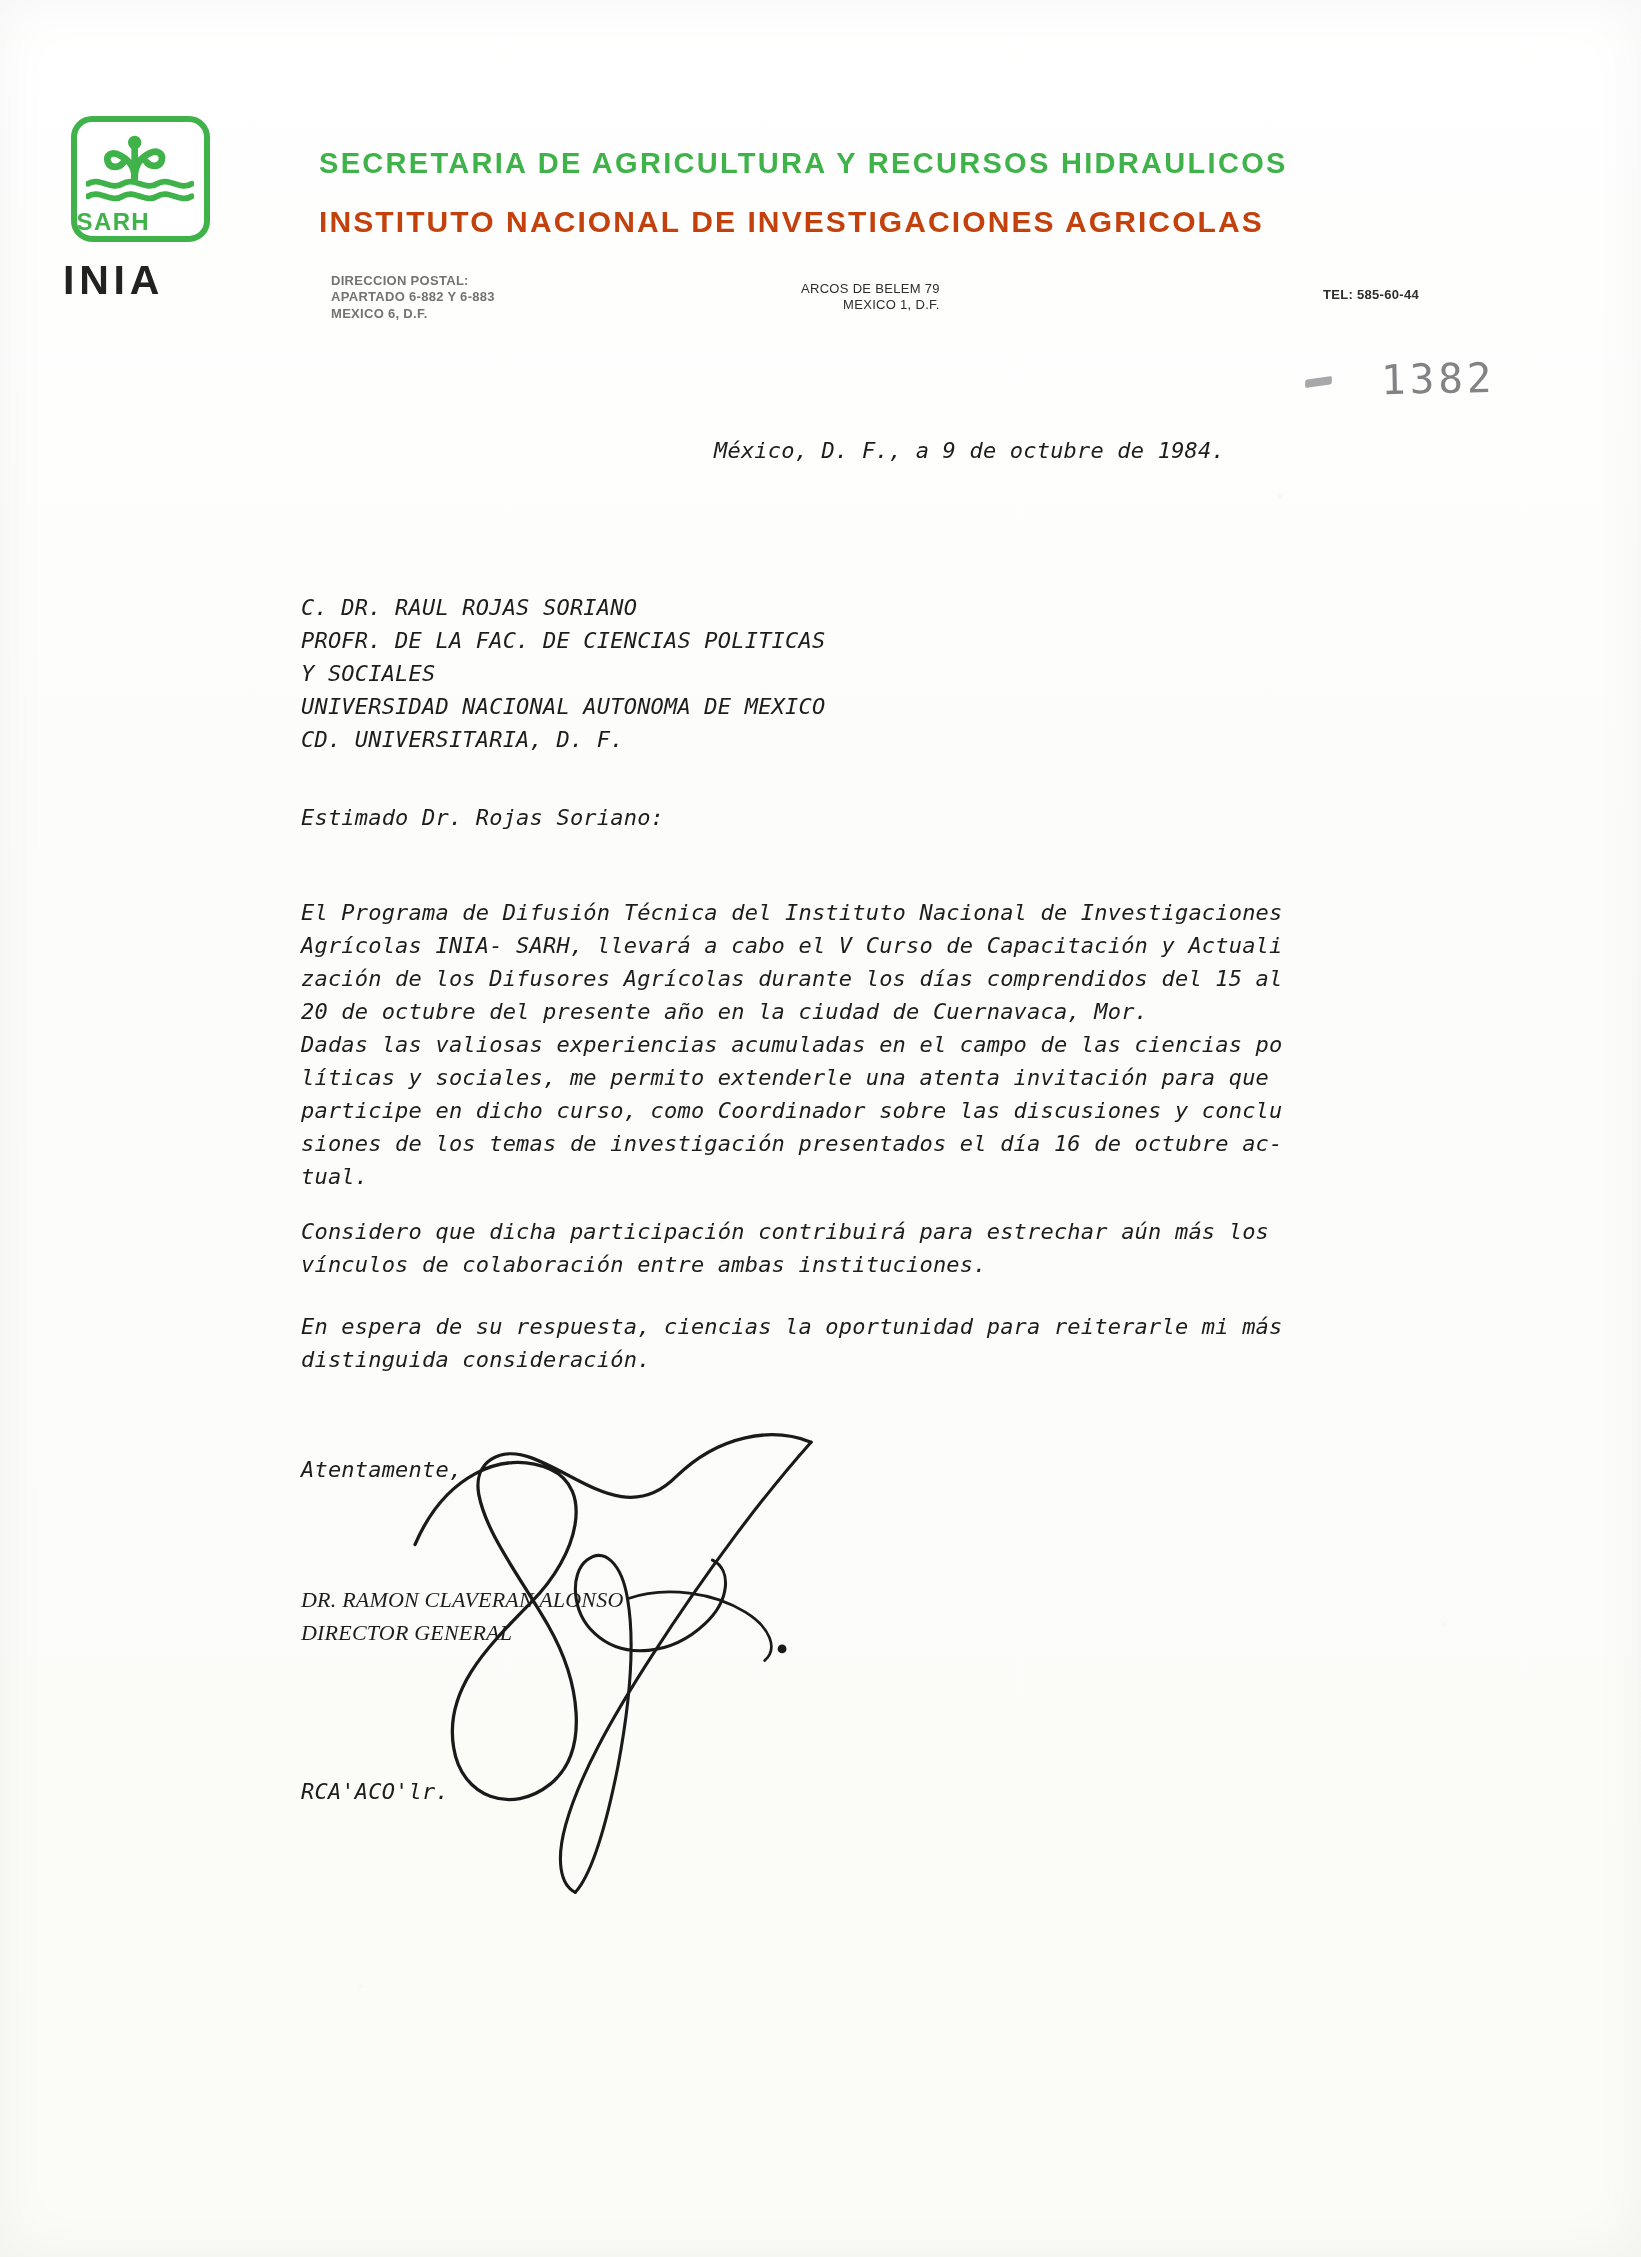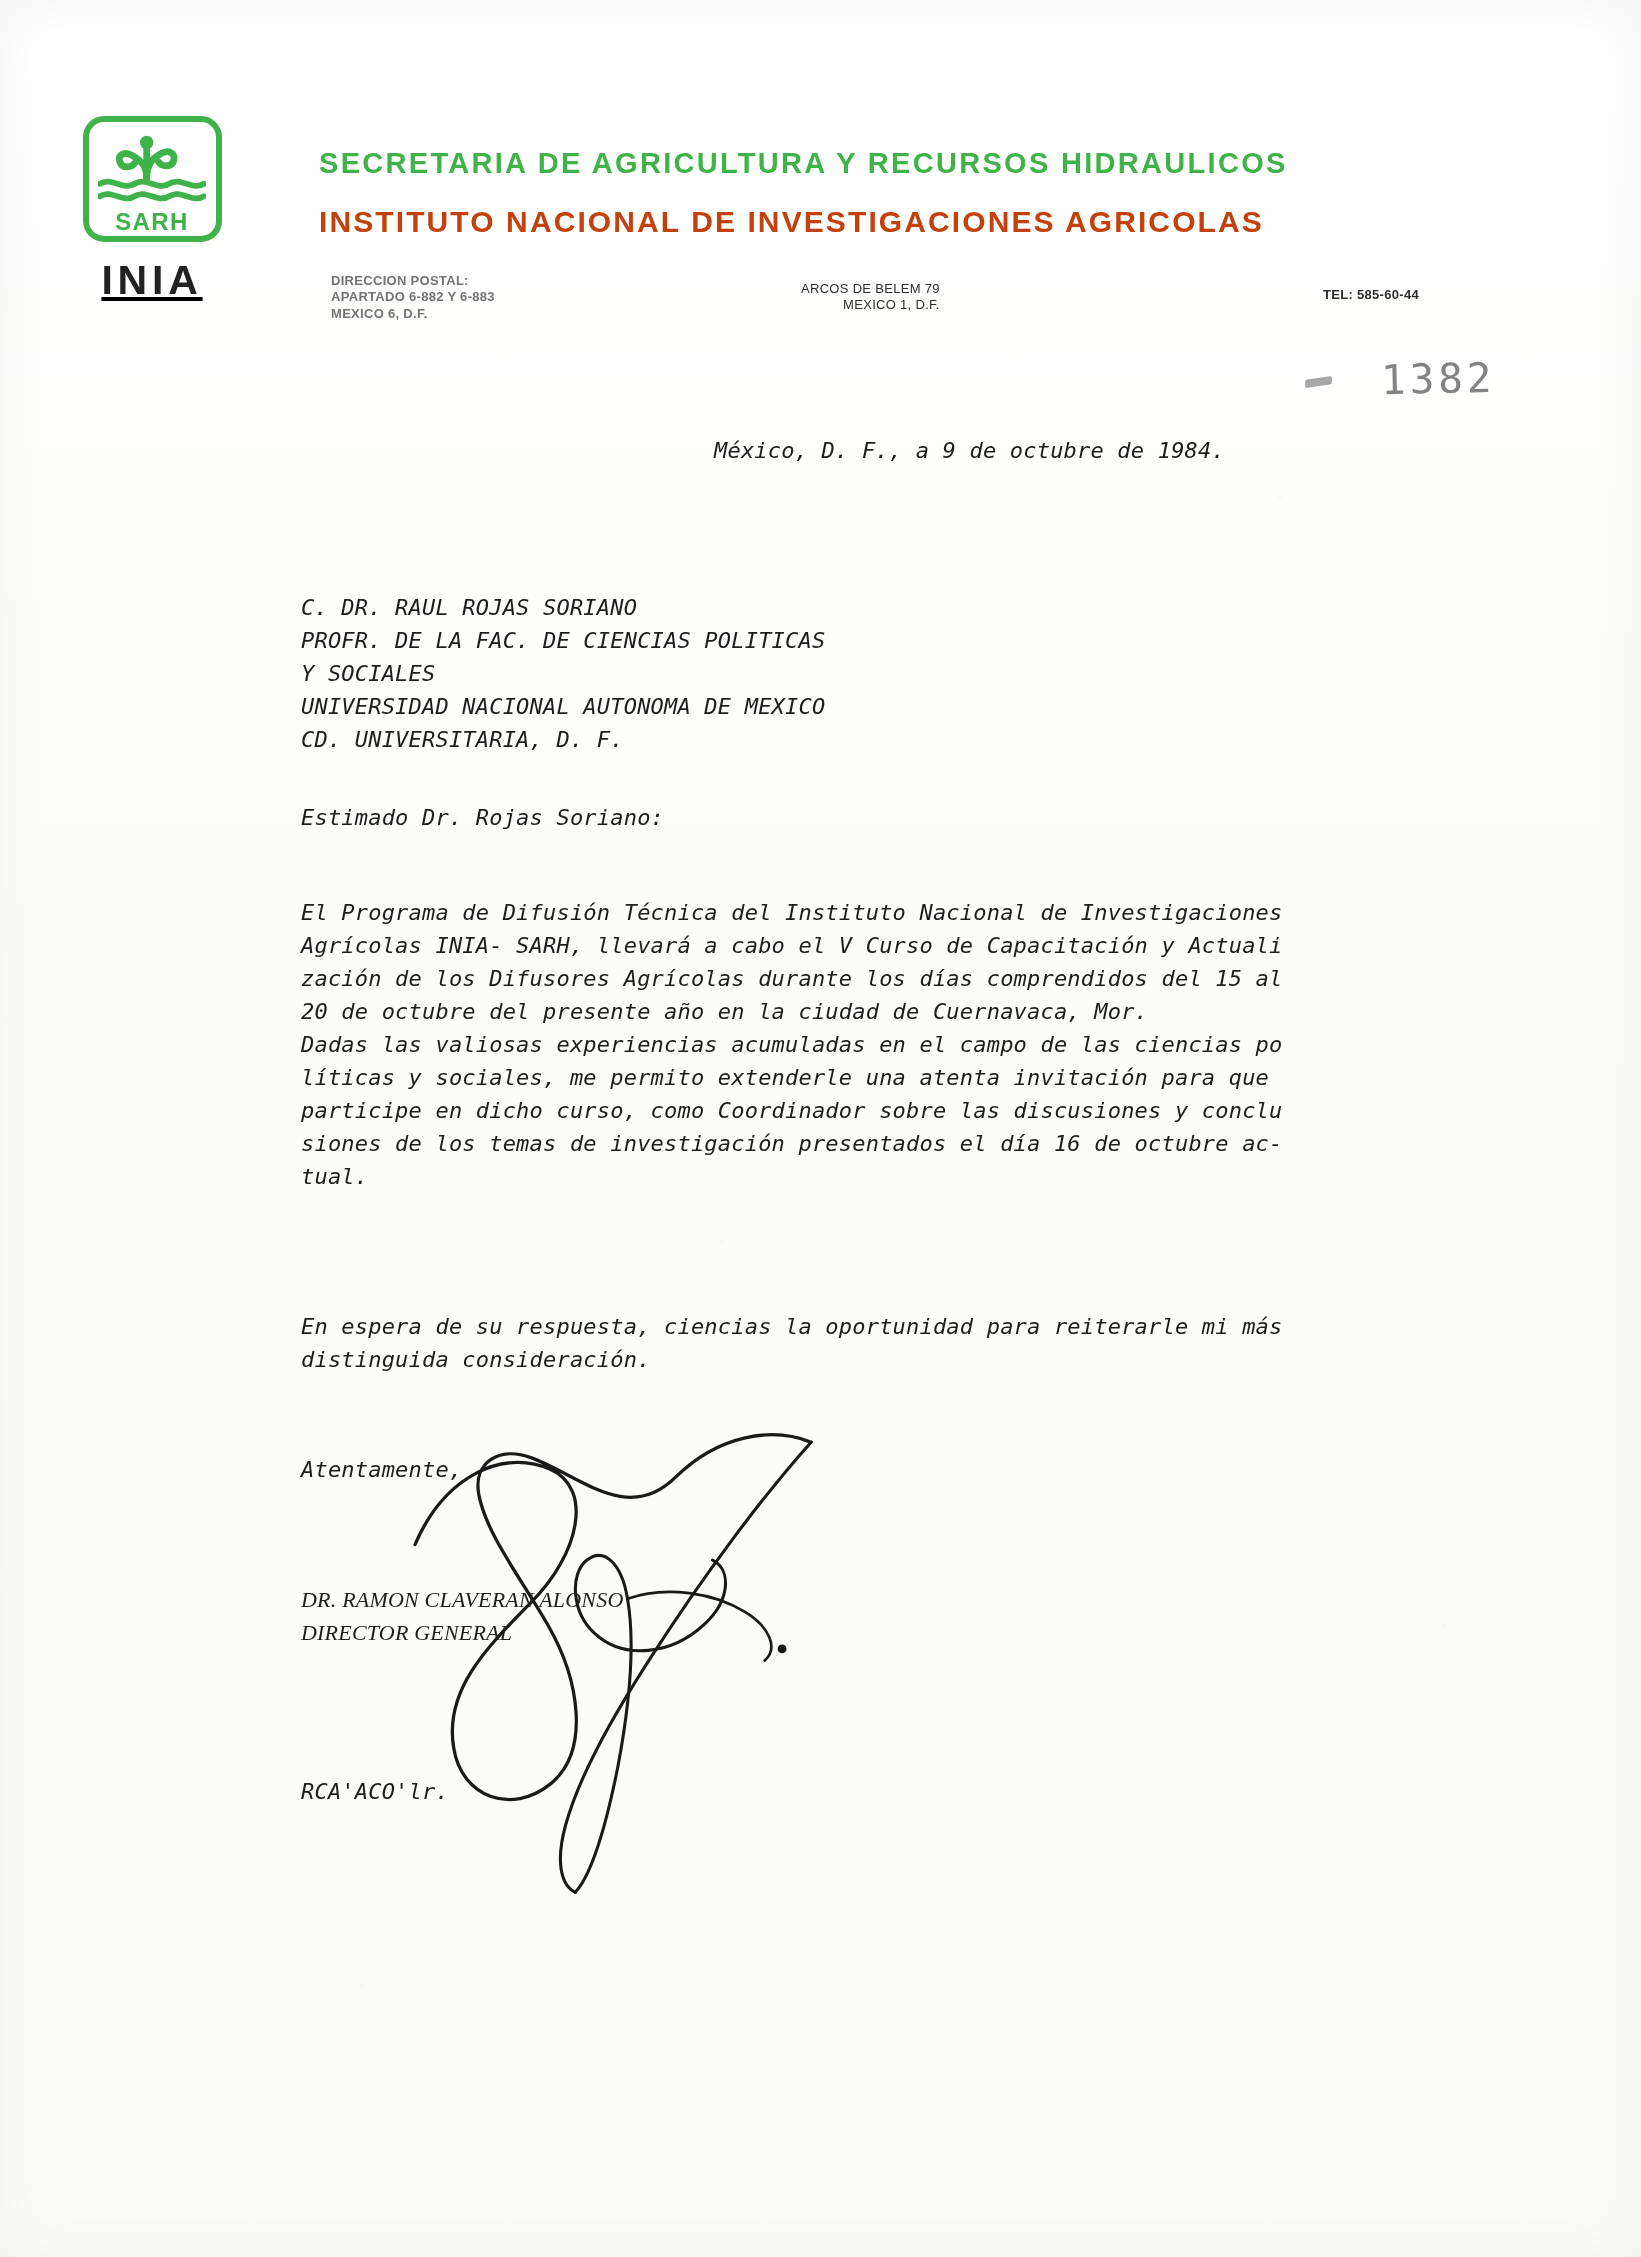--- a/index.html
+++ b/index.html
@@ -33,25 +33,23 @@
   .edge-shadow {
     position: absolute;
     inset: 0;
     box-shadow: inset 0 0 58px rgba(0,0,0,0.045);
     pointer-events: none;
   }
 
   
   .logo-block {
     position: absolute;
-    left: 75px;
+    left: 63px;
     top: 116px;
     width: 154px;
-    text-align: center;
-    text-decoration: underline;
   }
   .logo-mark {
     width: 127px;
     height: 114px;
     margin: 0 auto;
     border: 6.8px solid #3fb24a;
     border-radius: 21px;
     background: #ffffff;
     position: relative;
     overflow: hidden;
@@ -270,20 +268,22 @@
 
   <div class="tw para p1">El Programa de Difusión Técnica del Instituto Nacional de Investigaciones
 Agrícolas INIA- SARH, llevará a cabo el V Curso de Capacitación y Actuali
 zación de los Difusores Agrícolas durante los días comprendidos del 15 al
 20 de octubre del presente año en la ciudad de Cuernavaca, Mor.</div>
   <div class="tw para p2">Dadas las valiosas experiencias acumuladas en el campo de las ciencias po
 líticas y sociales, me permito extenderle una atenta invitación para que
 participe en dicho curso, como Coordinador sobre las discusiones y conclu
 siones de los temas de investigación presentados el día 16 de octubre ac-
 tual.</div>
+  <div class="tw para p3">Considero que dicha participación contribuirá para estrechar aún más los
+vínculos de colaboración entre ambas instituciones.</div>
   <div class="tw para p4">En espera de su respuesta, ciencias la oportunidad para reiterarle mi más
 distinguida consideración.</div>
 
   <div class="tw closing">Atentamente,</div>
 
   <svg class="signature" viewBox="0 0 560 500">
     <g fill="none" stroke="#1a1a1a" stroke-linecap="round" stroke-linejoin="round">
       <path d="M30 130 C60 60 120 30 170 52 C215 72 200 140 150 190
                C105 236 60 280 70 340 C78 392 130 410 170 378
                C212 344 200 270 168 214 C140 165 104 120 96 78

